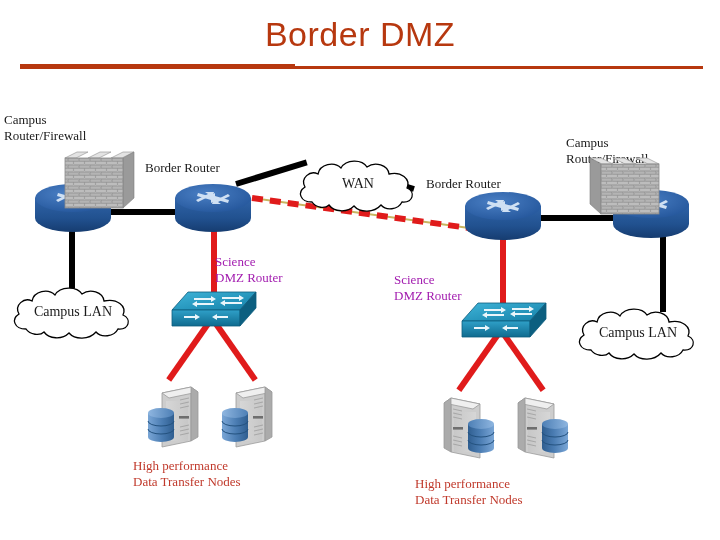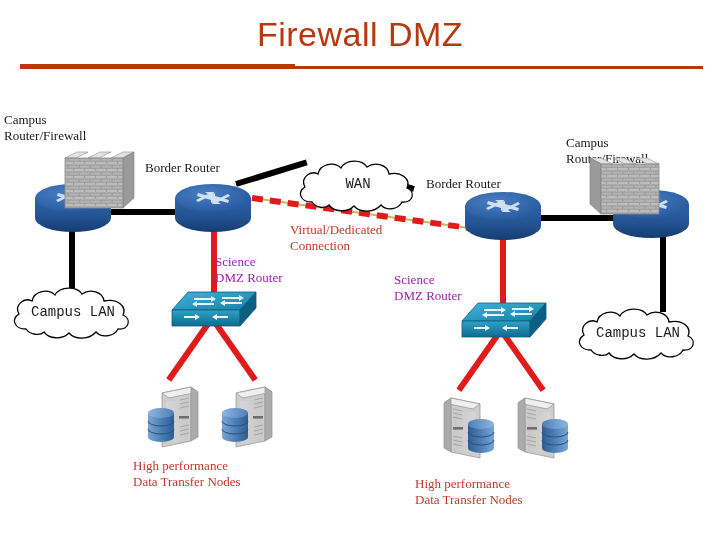--- a/index.html
+++ b/index.html
@@ -85,21 +85,21 @@
     position: absolute;
   }
   .cloud svg { display: block; }
   .cloud .cloud-text {
     position: absolute;
     left: 0; top: 0;
     width: 100%; height: 100%;
     display: flex;
     align-items: center;
     justify-content: center;
-    font-family: Liberation Mono, monospace;
+    font-family: Liberation Serif, serif;
     font-size: 14px;
     color: #1a1a1a;
   }
 
   
   .router { position: absolute; }
   .router svg { display: block; }
 
   
   .firewall { position: absolute; }
@@ -111,21 +111,21 @@
 
   
   .server { position: absolute; }
   .server svg { display: block; }
 </style>
 </head>
 <body>
 
 <div id="slide">
 
-  <div id="title">Firewall DMZ</div>
+  <div id="title">Border DMZ</div>
   <div id="rule-thin"></div>
   <div id="rule-thick"></div>
 
   <div id="diagram">
 
     <div class="link" style="left:104px; top:209px; width:110px; height:6px;"></div>
 
     <div class="link" style="left:69px; top:218px; width:6px; height:75px;"></div>
 
     <div class="link" style="left:236px; top:181px; width:74px; height:6px;
@@ -170,22 +170,20 @@
                  C107 13 117 21 113 30
                  C122 34 119 45 108 44
                  C104 52 92 53 87 47
                  C80 55 66 55 60 48
                  C53 55 40 54 35 47
                  C31 51 22 50 18 44 Z" fill="#ffffff" stroke="#000000" stroke-width="1.3"></path>
       </svg>
       <div class="cloud-text" style="height:52px;">WAN</div>
     </div>
 
-    <div class="lbl red" style="left:290px; top:222px; width:160px; font-size:13px;">Virtual/Dedicated
-Connection</div>
 
     <div class="lbl" style="left:4px; top:112px; width:145px;">Campus
 Router/Firewall</div>
 
     <div class="router" style="left:32px; top:180px; width:82px; height:58px;">
       <svg width="82" height="58" viewBox="0 0 82 58">
         <defs>
           <linearGradient id="cylSideL" x1="0" y1="0" x2="0" y2="1">
             <stop offset="0%" stop-color="#2f63a8"></stop>
             <stop offset="60%" stop-color="#21518f"></stop>

